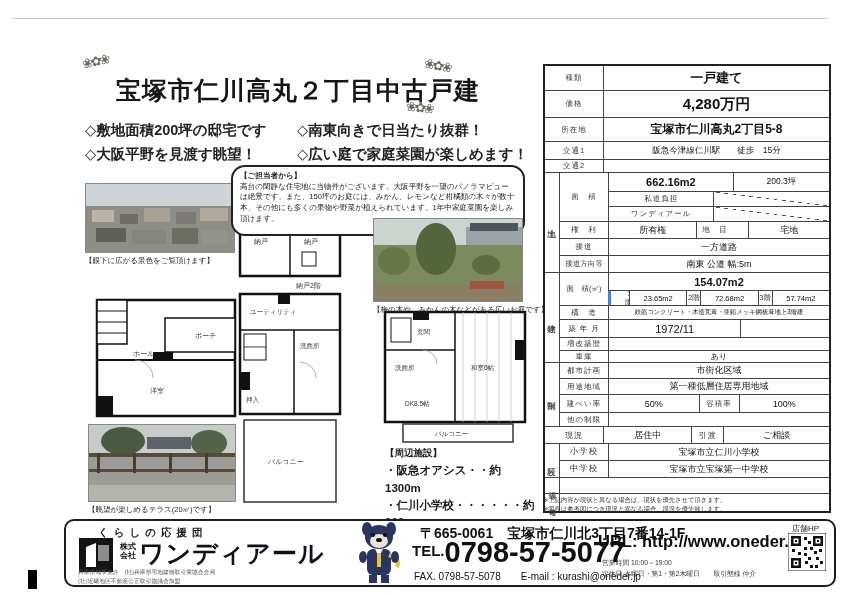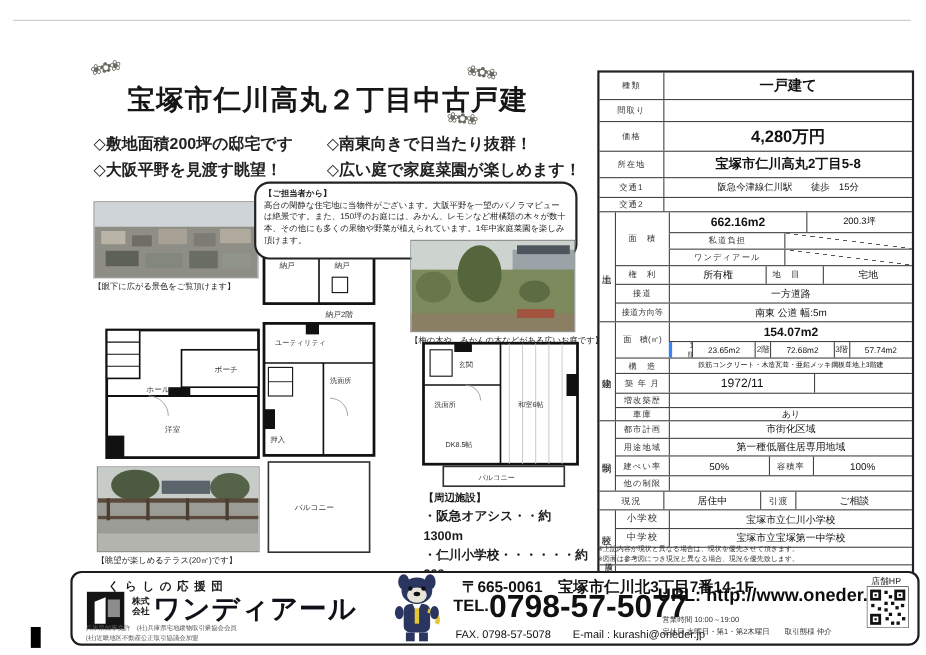--- a/index.html
+++ b/index.html
@@ -245,24 +245,20 @@
   <div>・阪急オアシス・・約1300m</div>
   <div>・仁川小学校・・・・・・約900m</div>
   <div>・宝塚第一中学校・・約600m</div>
 </div>
 
 <div class="abs spec">
 
   <div class="trow" style="height:24px;">
     <div class="cell labelcol lbl">種類</div>
     <div class="cell val" style="flex:1;font-size:13px;font-weight:bold;">一戸建て</div>
-  </div>
-  <div class="trow" style="height:19px;">
-    <div class="cell labelcol lbl">間取り</div>
-    <div class="cell val" style="flex:1;"></div>
   </div>
   <div class="trow" style="height:26px;">
     <div class="cell labelcol lbl">価格</div>
     <div class="cell val" style="flex:1;font-size:15px;font-weight:bold;">4,280万円</div>
   </div>
   <div class="trow" style="height:23px;">
     <div class="cell labelcol lbl">所在地</div>
     <div class="cell val" style="flex:1;font-size:12px;font-weight:bold;">宝塚市仁川高丸2丁目5-8</div>
   </div>
   <div class="trow" style="height:17px;">

